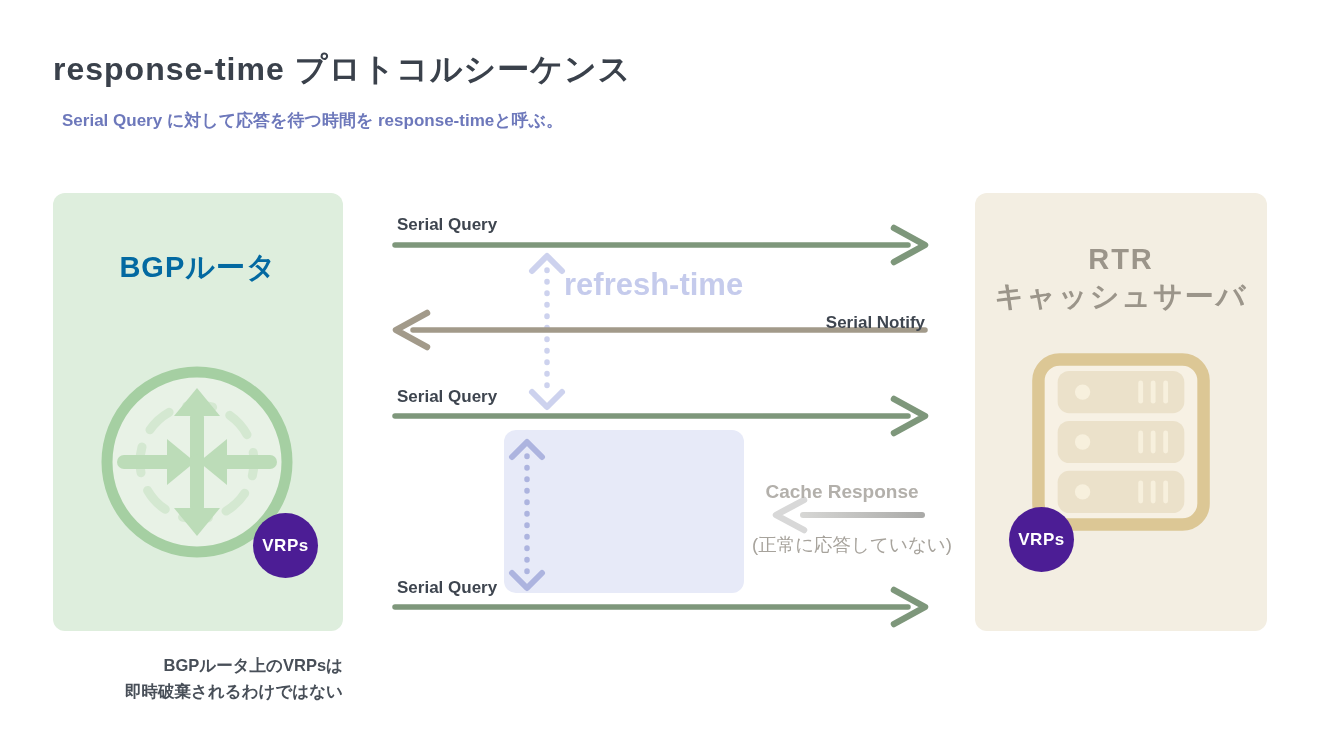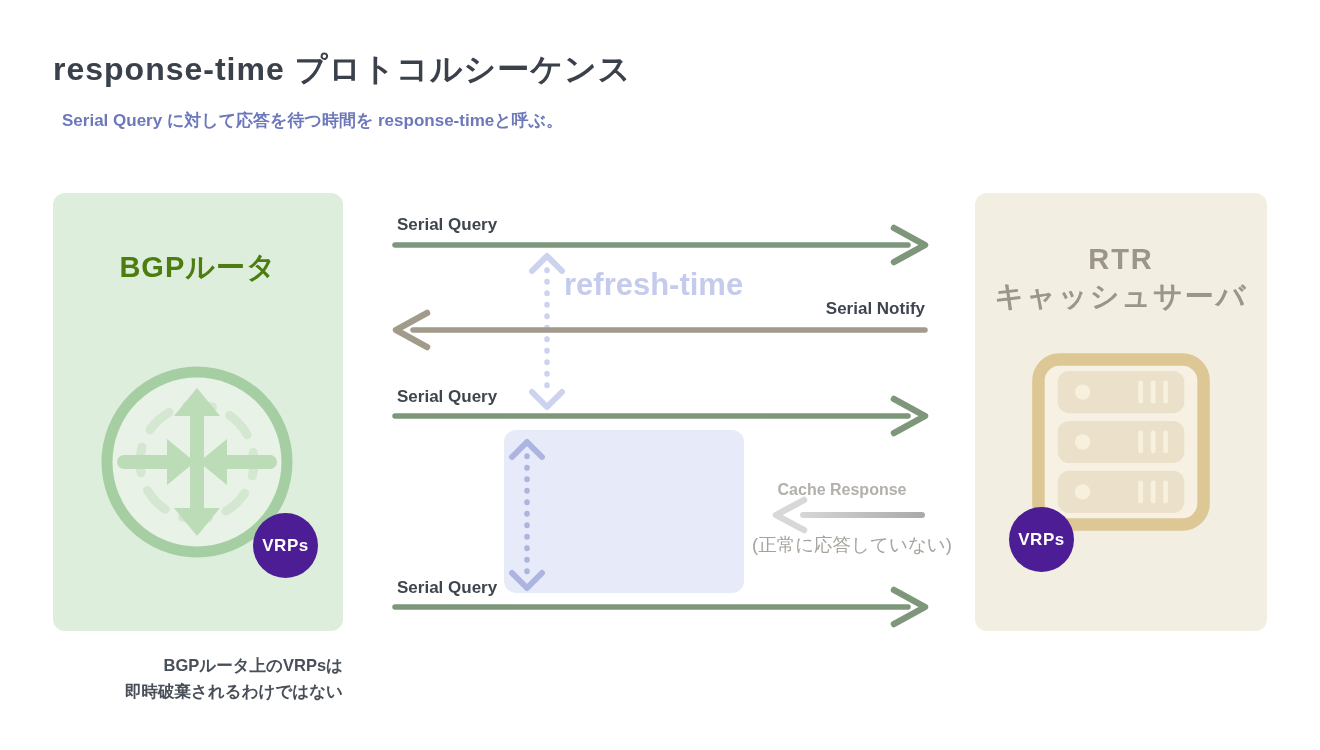--- a/index.html
+++ b/index.html
@@ -13,21 +13,21 @@
     left:53px;top:48px;margin:0;font-size:32px;font-weight:700;color:#3a414b;letter-spacing:1px;
   }
   .page-subtitle{
     left:54px;top:108px;font-size:17px;font-weight:600;color:#6d78bb;line-height:26px;margin-left:8px;
   }
   
   .panel{border-radius:12px;}
   .panel-left{left:53px;top:193px;width:290px;height:438px;background:#deeedd;}
   .panel-right{left:975px;top:193px;width:292px;height:438px;background:#f3eee2;}
   .panel-title{width:100%;text-align:center;font-size:29px;font-weight:700;}
-  .panel-title.green{margin-top:55px;color:#4d7c0f;letter-spacing:1px;}
+  .panel-title.green{margin-top:55px;color:#0369a1;letter-spacing:1px;}
   .panel-title.tan{margin-top:48px;color:#9b958a;line-height:37px;letter-spacing:2px;}
   .router-svg{left:97px;top:362px;}
   .server-svg{left:1025px;top:346px;}
   
   .badge{
     width:65px;height:65px;border-radius:50%;background:#4c1d95;color:#ffffff;
     display:flex;align-items:center;justify-content:center;
     font-size:17px;font-weight:700;letter-spacing:0.5px;z-index:5;
   }
   .badge-left{left:253px;top:513px;}
@@ -37,26 +37,26 @@
     left:53px;top:652px;width:290px;text-align:right;
     font-size:16.5px;font-weight:700;color:#484f58;line-height:26px;
   }
   
   .response-box{
     left:504px;top:430px;width:240px;height:163px;background:#e7eaf8;border-radius:12px;z-index:1;
   }
   .arrows-svg{left:380px;top:190px;z-index:2;}
   .msg-label{font-size:17px;font-weight:600;color:#3e454f;z-index:3;}
   .lbl-sq1{left:397px;top:215px;}
-  .lbl-sn{left:745px;top:299px;width:180px;text-align:right;}
+  .lbl-sn{left:745px;top:313px;width:180px;text-align:right;}
   .lbl-sq2{left:397px;top:387px;}
   .lbl-sq3{left:397px;top:578px;}
   .lbl-refresh{left:564px;top:267px;font-size:31px;font-weight:600;color:#c5cbec;z-index:3;}
   .lbl-response{left:544px;top:451px;font-size:30px;font-weight:600;color:#8e95ca;z-index:3;}
-  .lbl-cache{left:757px;top:481px;width:170px;text-align:center;font-size:16px;font-weight:600;color:#b3b0ab;z-index:3;}
+  .lbl-cache{left:757px;top:481px;width:170px;text-align:center;font-size:19px;font-weight:600;color:#b3b0ab;z-index:3;}
   .lbl-cache-note{left:752px;top:532px;width:205px;text-align:left;font-size:18.5px;font-weight:500;color:#a7a39c;z-index:3;}
 </style>
 </head>
 <body>
 
 <div class="canvas">
 
   <h1 class="abs page-title">response-time プロトコルシーケンス</h1>
   <div class="abs page-subtitle">
     <div>Serial Query に対して応答を待つ時間を response-timeと呼ぶ。</div>

